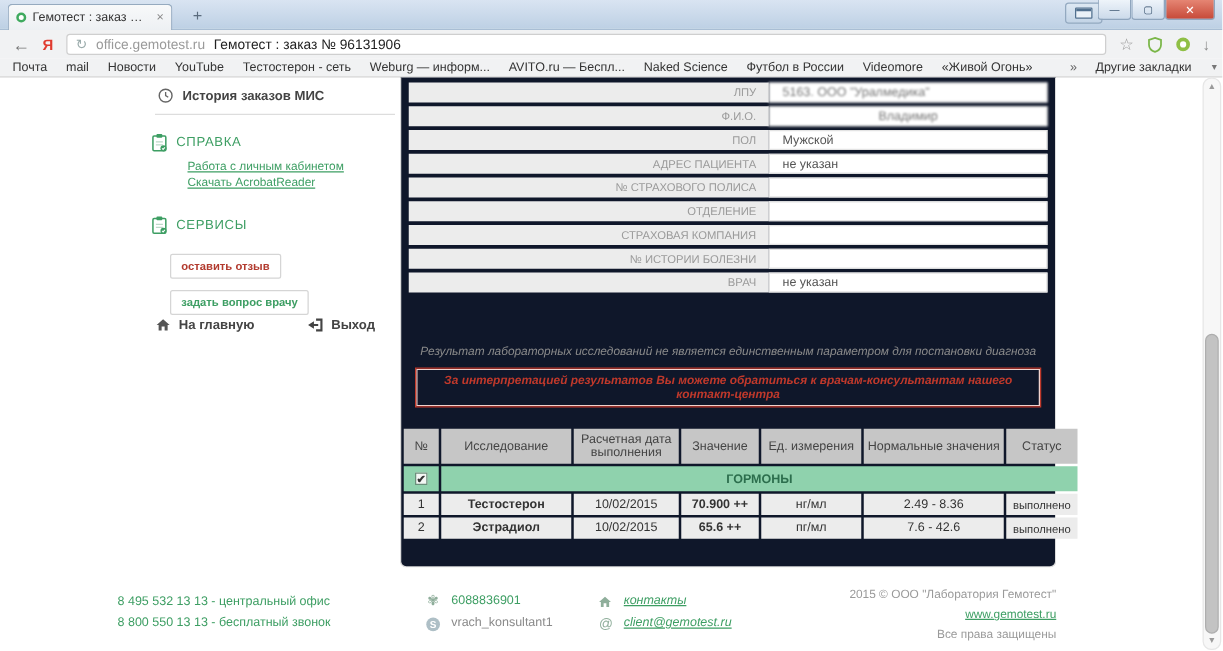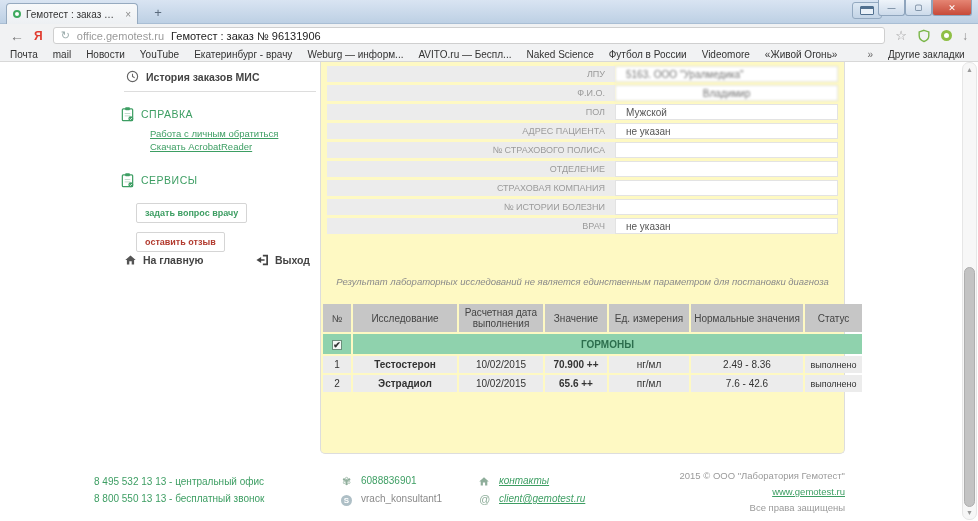--- a/index.html
+++ b/index.html
@@ -58,26 +58,26 @@
     font-size:10.5px; font-weight:bold; color:#444; }
   .sb-rule { height:1px; background:#ddd; margin:0 2px 0 12px; }
   .sb-section { display:flex; align-items:center; gap:6px; margin:14px 0 6px 8px;
     font-size:10.5px; font-weight:normal; color:#3d9e63; letter-spacing:.5px; }
   .sb-links { margin-left:38px; display:flex; flex-direction:column; gap:2px; }
   .sb-link { font-size:9.5px; color:#3d9e63; text-decoration:underline; }
   .sb-btn { display:inline-block; margin:9px 0 0 24px; padding:4px 8px; background:#fff;
     border:1px solid #d5d5d5; border-radius:2px; font-size:9px; font-weight:bold; }
   .sb-btn.green { color:#3d9e63; }
   .sb-btn.red { color:#b23a2e; }
-  .sb-bottom { position:absolute; left:12px; right:8px; top:192px; display:flex;
+  .sb-bottom { position:absolute; left:12px; right:18px; top:192px; display:flex;
     justify-content:space-between; align-items:center; font-size:10.5px; font-weight:bold; color:#444; }
   .sb-bottom .item { display:flex; align-items:center; gap:6px; }
 
   
-  .panel { position:absolute; left:320px; top:62px; width:525px; height:392px; background:#fef9c3;
+  .panel { position:absolute; left:320px; top:62px; width:525px; height:392px; background:#0f172a;
     border:1px solid #ddd; border-top:none; border-radius:0 0 5px 5px; padding-top:4px; }
   .form-row { display:flex; height:16px; margin:0 6px 3px 6px; }
   .f-label { width:288px; background:#ececec; color:#9a9a9a; font-size:9px;
     display:flex; align-items:center; justify-content:flex-end; padding-right:10px; }
   .f-value { flex:1; border:1px solid #e3e3e3; background:#fff; font-size:10px; color:#555;
     display:flex; align-items:center; padding:0 10px; }
   .f-value.blurred { filter:blur(0.8px); color:#777; }
   .f-value.centered { justify-content:center; }
   .note { margin-top:42px; text-align:center; font-size:9.5px; font-style:italic; color:#8a8a8a; }
   .warnbox { margin:7px 11px 0 11px; border:1px solid #c0392b; box-shadow:0 0 0 1px #f0d2cd inset;
@@ -156,21 +156,21 @@
     </span>
     <span class="swirl-icon"></span>
     <span class="tb-icon">↓</span>
   </div>
 
   <div class="bookmarks">
     <span>Почта</span>
     <span>mail</span>
     <span>Новости</span>
     <span>YouTube</span>
-    <span>Екатеринбург - врачу</span>
+    <span>Тестостерон - сеть</span>
     <span>Weburg — информ...</span>
     <span>AVITO.ru — Беспл...</span>
     <span>Naked Science</span>
     <span>Футбол в России</span>
     <span>Videomore</span>
     <span>«Живой Огонь»</span>
     <span class="bm-spacer"></span>
     <span class="bm-more">»</span>
     <span class="bm-other">Другие закладки</span>
     <span class="bm-caret">▼</span>
@@ -194,41 +194,41 @@
             <rect x="2.5" y="3" width="11" height="12.5" rx="1" fill="#fff" stroke="#3d9e63" stroke-width="1.3"></rect>
             <rect x="5.5" y="1.2" width="5" height="3.2" rx="0.8" fill="#3d9e63"></rect>
             <path d="M5 8h6M5 10.5h6" stroke="#bcd9c8" stroke-width="1"></path>
             <circle cx="11.5" cy="13.5" r="2.6" fill="#3d9e63"></circle>
             <path d="M10.3 13.5l0.9 0.9 1.5-1.7" stroke="#fff" stroke-width="0.9" fill="none"></path>
           </svg>
       </span>
       <span>СПРАВКА</span>
     </div>
     <div class="sb-links">
-      <a class="sb-link">Работа с личным обратиться</a>
+      <a class="sb-link">Работа с личным кабинетом</a>
       <a class="sb-link">Скачать AcrobatReader</a>
     </div>
 
     <div class="sb-section" style="margin-top:20px;">
       <span>
         <svg width="15" height="16" viewBox="0 0 16 17">
             <rect x="2.5" y="3" width="11" height="12.5" rx="1" fill="#fff" stroke="#3d9e63" stroke-width="1.3"></rect>
             <rect x="5.5" y="1.2" width="5" height="3.2" rx="0.8" fill="#3d9e63"></rect>
             <path d="M5 8h6M5 10.5h6" stroke="#bcd9c8" stroke-width="1"></path>
             <circle cx="11.5" cy="13.5" r="2.6" fill="#3d9e63"></circle>
             <path d="M10.3 13.5l0.9 0.9 1.5-1.7" stroke="#fff" stroke-width="0.9" fill="none"></path>
           </svg>
       </span>
       <span>СЕРВИСЫ</span>
     </div>
     <div>
+      <span class="sb-btn red">оставить отзыв</span>
+    </div>
+    <div>
       <span class="sb-btn green">задать вопрос врачу</span>
-    </div>
-    <div>
-      <span class="sb-btn red">оставить отзыв</span>
     </div>
 
     <div class="sb-bottom">
       <span class="item">
         <span>
           <svg width="13" height="12" viewBox="0 0 16 15">
               <path d="M1.5 7.5L8 1.8l6.5 5.7h-2V13h-3V9H6.5v4h-3V7.5z" fill="#555"></path>
             </svg>
         </span>
         <span>На главную</span>
@@ -278,20 +278,21 @@
     <div class="form-row">
       <div class="f-label">№ ИСТОРИИ БОЛЕЗНИ</div>
       <div class="f-value"></div>
     </div>
     <div class="form-row">
       <div class="f-label">ВРАЧ</div>
       <div class="f-value">не указан</div>
     </div>
 
     <div class="note">Результат лабораторных исследований не является единственным параметром для постановки диагноза</div>
+    <div class="warnbox">За интерпретацией результатов Вы можете обратиться к врачам-консультантам нашего контакт-центра</div>
 
     <table class="rtable">
       <colgroup>
         <col style="width:28px">
           <col style="width:104px">
           <col style="width:84px">
           <col style="width:62px">
         <col style="width:80px">
           <col style="width:112px">
           <col style="width:57px">

